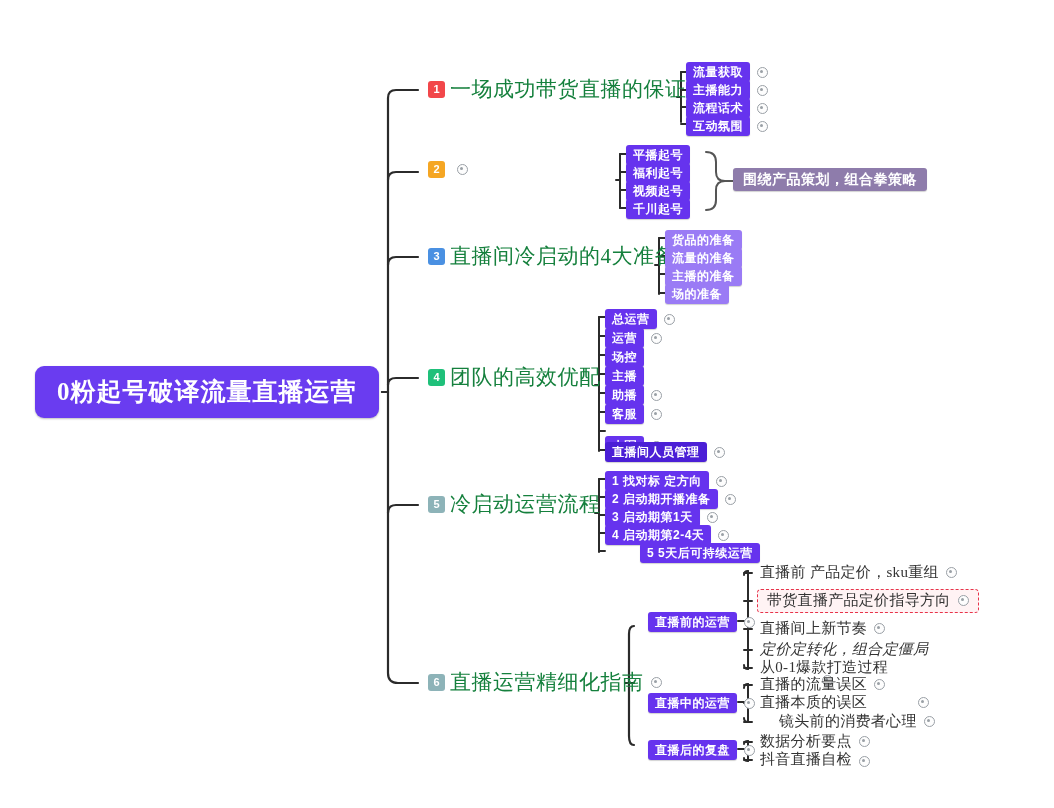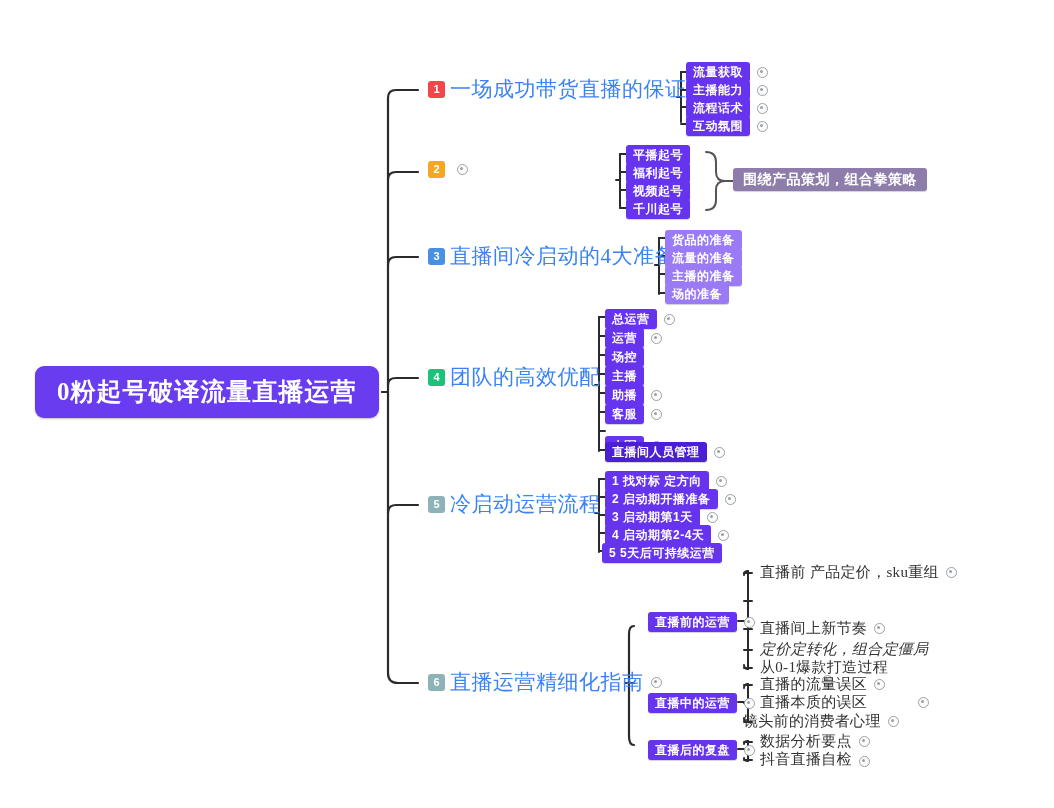--- a/index.html
+++ b/index.html
@@ -44,21 +44,21 @@
     color:#fff;
     font-size:11px;
     font-family:"Liberation Sans",sans-serif;
     font-weight:700;
     margin-right:5px;
     flex:0 0 auto;
   }
   .branch-text{
     font-family:"Liberation Serif","DejaVu Serif",serif;
     font-size:21px;
-    color:#3b82f6;
+    color:#15803d;
     letter-spacing:.5px;
     line-height:1;
   }
 
   
   .pill{
     position:absolute;
     display:flex;align-items:center;
     white-space:nowrap;
   }
@@ -309,38 +309,42 @@
     <span class="dot"></span>
   </div>
   <div class="pill" style="left:605px;top:507px;">
     <span class="chip">3  启动期第1天</span>
     <span class="dot"></span>
   </div>
   <div class="pill" style="left:605px;top:525px;">
     <span class="chip">4  启动期第2-4天</span>
     <span class="dot"></span>
   </div>
-  <div class="pill" style="left:602px;top:543px;">
+  <div class="pill" style="left:640px;top:543px;">
     <span class="chip">5  5天后可持续运营</span>
   </div>
 
   <div class="branch" style="left:428px;top:672px;">
     <span class="badge" style="background:#8db3b8">6</span>
     <span class="branch-text">直播运营精细化指南</span>
     <span class="dot"></span>
   </div>
 
   <div class="pill" style="left:648px;top:612px;">
     <span class="chip">直播前的运营</span>
     <span class="dot"></span>
   </div>
   <div class="plain" style="left:760px;top:565px;">
     <span>直播前  产品定价，sku重组</span>
     <span class="dot"></span>
   </div>
+  <div class="plain dashed" style="left:757px;top:589px;">
+    <span>带货直播产品定价指导方向</span>
+    <span class="dot"></span>
+  </div>
   <div class="plain" style="left:760px;top:621px;">
     <span>直播间上新节奏</span>
     <span class="dot"></span>
   </div>
   <div class="plain" style="left:760px;top:642px;font-style:italic;">
     <span>定价定转化，组合定僵局</span>
   </div>
   <div class="plain" style="left:760px;top:660px;flex-direction:column;">
     <span>从0-1爆款打造过程</span>
     <span class="dot"></span>
@@ -351,21 +355,21 @@
     <span class="dot"></span>
   </div>
   <div class="plain" style="left:760px;top:677px;">
     <span>直播的流量误区</span>
     <span class="dot"></span>
   </div>
   <div class="plain" style="left:760px;top:695px;gap:44px;">
     <span>直播本质的误区</span>
     <span class="dot"></span>
   </div>
-  <div class="plain" style="left:743px;top:714px;justify-content:center;">
+  <div class="plain" style="left:779px;top:714px;justify-content:center;">
     <span>镜头前的消费者心理</span>
     <span class="dot"></span>
   </div>
 
   <div class="pill" style="left:648px;top:740px;">
     <span class="chip">直播后的复盘</span>
     <span class="dot"></span>
   </div>
   <div class="plain" style="left:760px;top:734px;">
     <span>数据分析要点</span>

